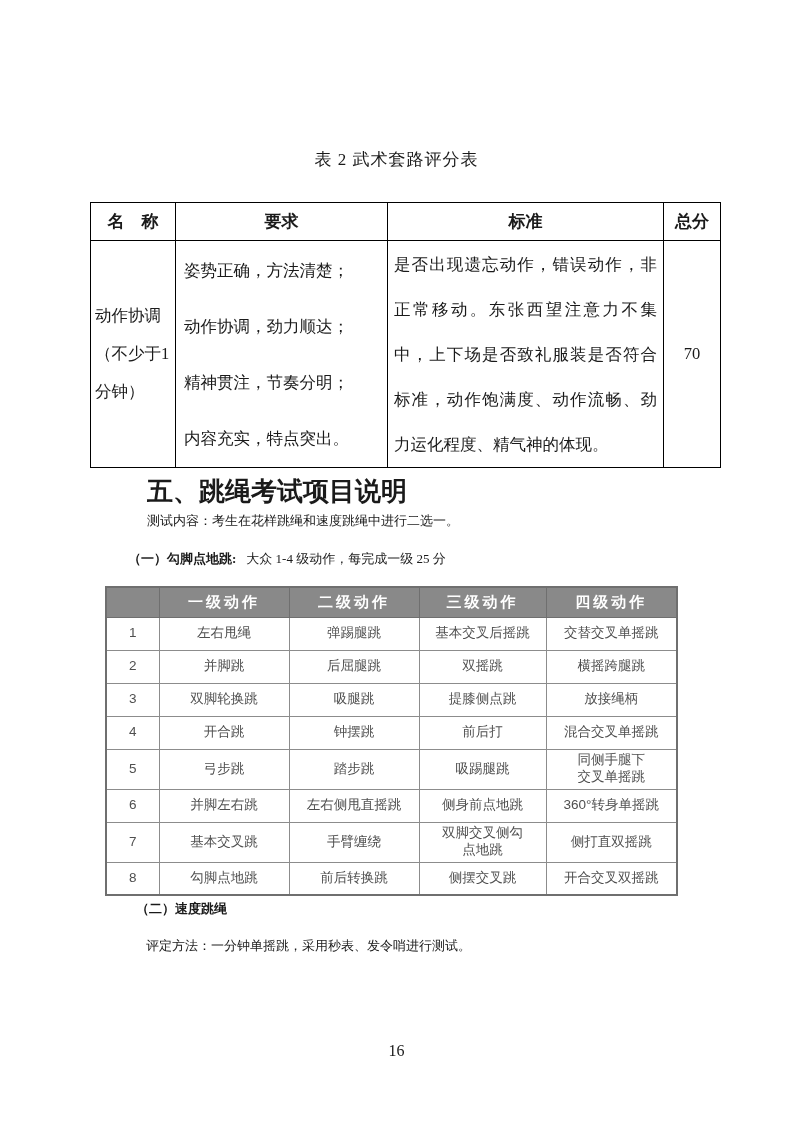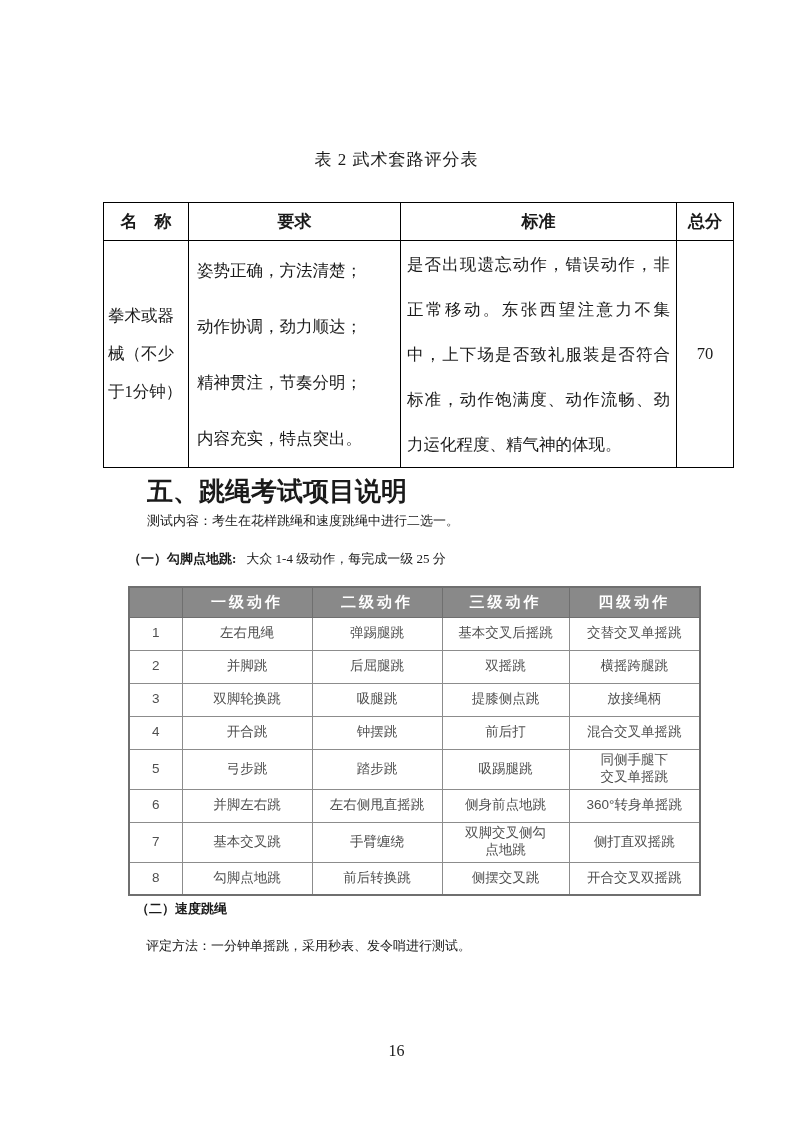--- a/index.html
+++ b/index.html
@@ -24,21 +24,21 @@
     text-align: center;
     font-size: 17px;
     font-weight: normal;
     letter-spacing: 1px;
   }
 
   
   .score-table {
     position: absolute;
     top: 202px;
-    left: 103px;
+    left: 90px;
     width: 630px;
     border-collapse: collapse;
     table-layout: fixed;
     font-size: 16.5px;
   }
   .score-table th, .score-table td {
     border: 1.5px solid #000000;
     vertical-align: middle;
   }
   .score-table th {
@@ -79,21 +79,21 @@
   .para-intro  { top: 512px; left: 147px; }
   .para-sub1   { top: 550px; left: 128px; }
   .para-sub2   { top: 900px; left: 136px; font-weight: bold; }
   .para-method { top: 937px; left: 146px; }
   .bold-label { font-weight: bold; margin-right: 10px; }
 
   
   .rope-table {
     position: absolute;
     top: 586px;
-    left: 128px;
+    left: 105px;
     width: 571px;
     border-collapse: collapse;
     table-layout: fixed;
     font-family: "Liberation Sans", "DejaVu Sans", sans-serif;
     border: 2px solid #6f6f6f;
   }
   .rope-table th {
     background: #898989;
     color: #ffffff;
     font-size: 15px;
@@ -141,21 +141,21 @@
     <thead>
       <tr>
         <th>名　称</th>
         <th>要求</th>
         <th>标准</th>
         <th>总分</th>
       </tr>
     </thead>
     <tbody>
       <tr>
-        <td class="name-cell">拳术或器械（不少于1分钟）</td>
+        <td class="name-cell">动作协调（不少于1分钟）</td>
         <td class="req-cell">
           <div>姿势正确，方法清楚；</div>
           <div>动作协调，劲力顺达；</div>
           <div>精神贯注，节奏分明；</div>
           <div>内容充实，特点突出。</div>
         </td>
         <td class="std-cell">是否出现遗忘动作，错误动作，非正常移动。东张西望注意力不集中，上下场是否致礼服装是否符合标准，动作饱满度、动作流畅、劲力运化程度、精气神的体现。</td>
         <td class="total-cell">70</td>
       </tr>
     </tbody>

